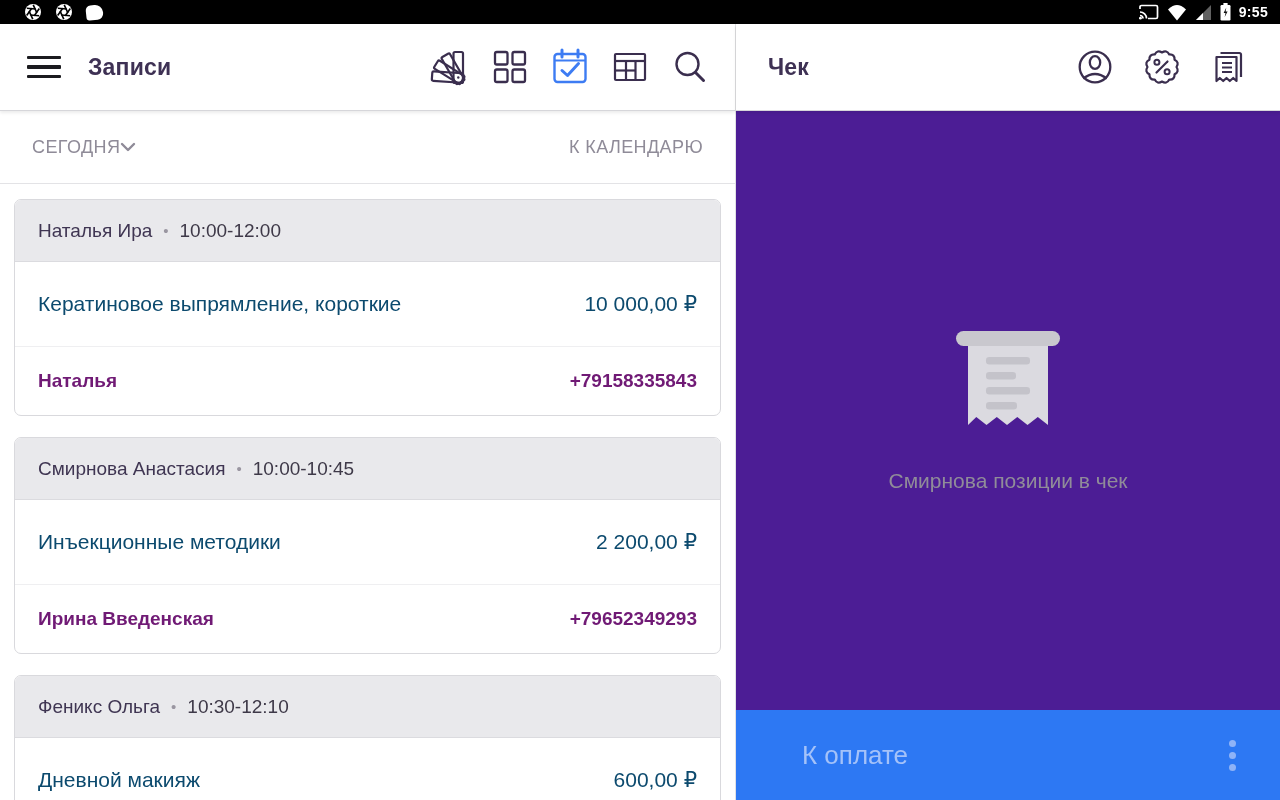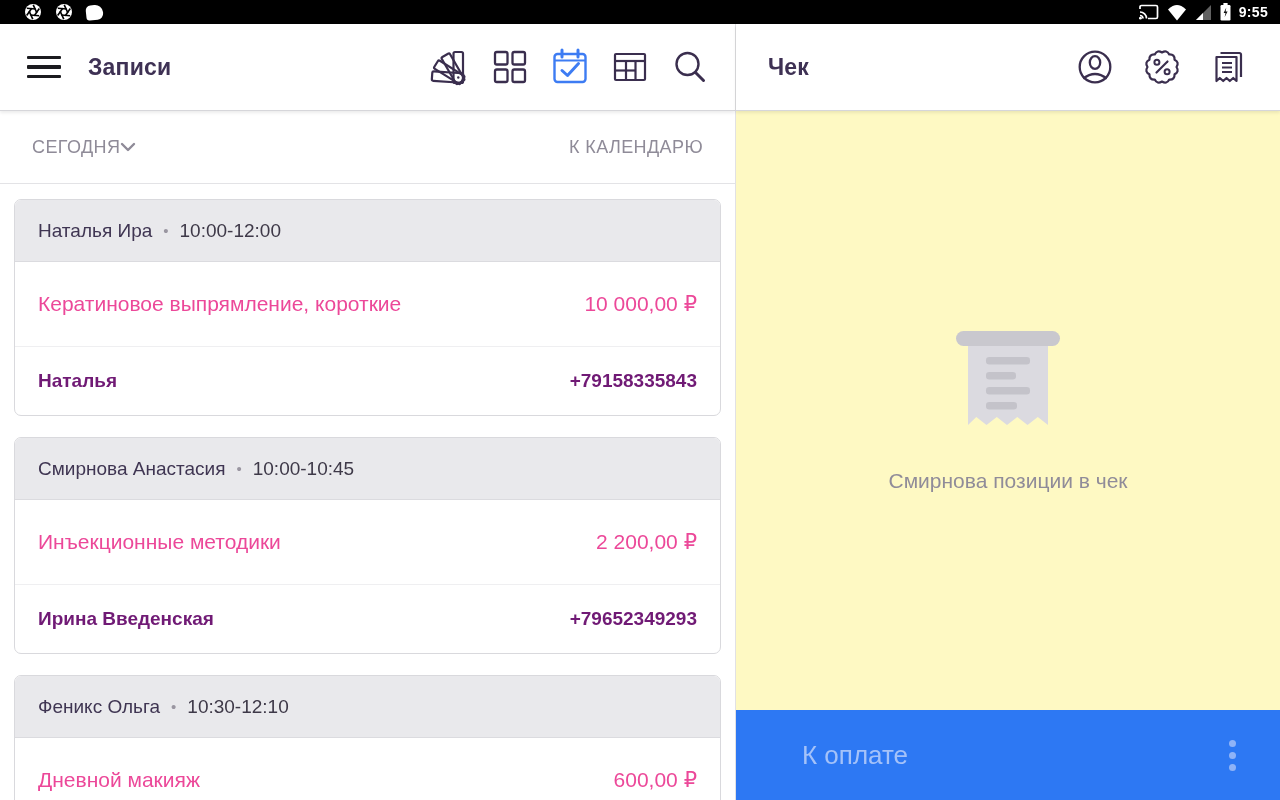--- a/index.html
+++ b/index.html
@@ -9,21 +9,21 @@
   
   .status-bar { height:24px; background:#000; display:flex; align-items:center; }
   .sb-left { display:flex; align-items:center; gap:13px; margin-left:24px; }
   .sb-right { margin-left:auto; display:flex; align-items:center; gap:8px; margin-right:12px; }
   .sb-time { color:#fff; font-size:14px; font-weight:700; letter-spacing:.3px; }
   .blob { width:17px; height:15px; background:#fff; border-radius:5px 8px 6px 3px; transform:rotate(-6deg); }
 
   
   .main { display:flex; height:776px; }
   .left-panel  { width:736px; border-right:1px solid #E1E1E4; display:flex; flex-direction:column; background:#fff; }
-  .right-panel { flex:1; display:flex; flex-direction:column; background:#fef9c3; }
+  .right-panel { flex:1; display:flex; flex-direction:column; background:#4c1d95; }
 
   .panel-header { height:87px; flex:0 0 87px; display:flex; align-items:center; background:#fff;
                   border-bottom:1px solid #D6D6DA; box-shadow:0 2px 3px rgba(0,0,0,.08);
                   position:relative; z-index:2; }
   .left-panel  .panel-header { padding:0 24px 0 27px; }
   .right-panel .panel-header { padding:0 30px 0 32px; }
 
   .burger { width:34px; height:26px; display:flex; flex-direction:column; justify-content:space-between; padding:2px 0; cursor:pointer; }
   .burger span { display:block; height:3.4px; background:#1b1b1f; border-radius:1px; }
 
@@ -43,21 +43,21 @@
 
   
   .cards { flex:1; overflow:hidden; padding:15px 14px; }
   .card { border:1px solid #D9D9DD; border-radius:7px; background:#fff; margin-bottom:21px; overflow:hidden; cursor:pointer; }
   .card-head { background:#E9E9EC; height:62px; display:flex; align-items:center; padding:0 23px;
                border-bottom:1px solid #DBDBDF; font-size:19px; }
   .client { color:#3F3552; }
   .dot-sep { color:#9A96A1; margin:0 11px; font-size:15px; }
   .time { color:#3E3948; }
   .card-service { height:85px; display:flex; align-items:center; justify-content:space-between;
-                  padding:0 23px; font-size:21px; color:#ec4899; border-bottom:1px solid #EFEFF1; }
+                  padding:0 23px; font-size:21px; color:#0c4a6e; border-bottom:1px solid #EFEFF1; }
   .card-master { height:68px; display:flex; align-items:center; justify-content:space-between;
                  padding:0 23px; font-size:19px; font-weight:700; color:#701a75; }
 
   
   .receipt-empty { flex:1; display:flex; flex-direction:column; align-items:center; justify-content:center; gap:26px; }
   .empty-text { font-size:21px; color:#908C99; }
 
   .pay-bar { height:90px; flex:0 0 90px; background:#2D78F3; display:flex; align-items:center;
              padding:0 38px 0 66px; cursor:pointer; }
   .pay-label { font-size:26px; color:#A4C2F9; }

